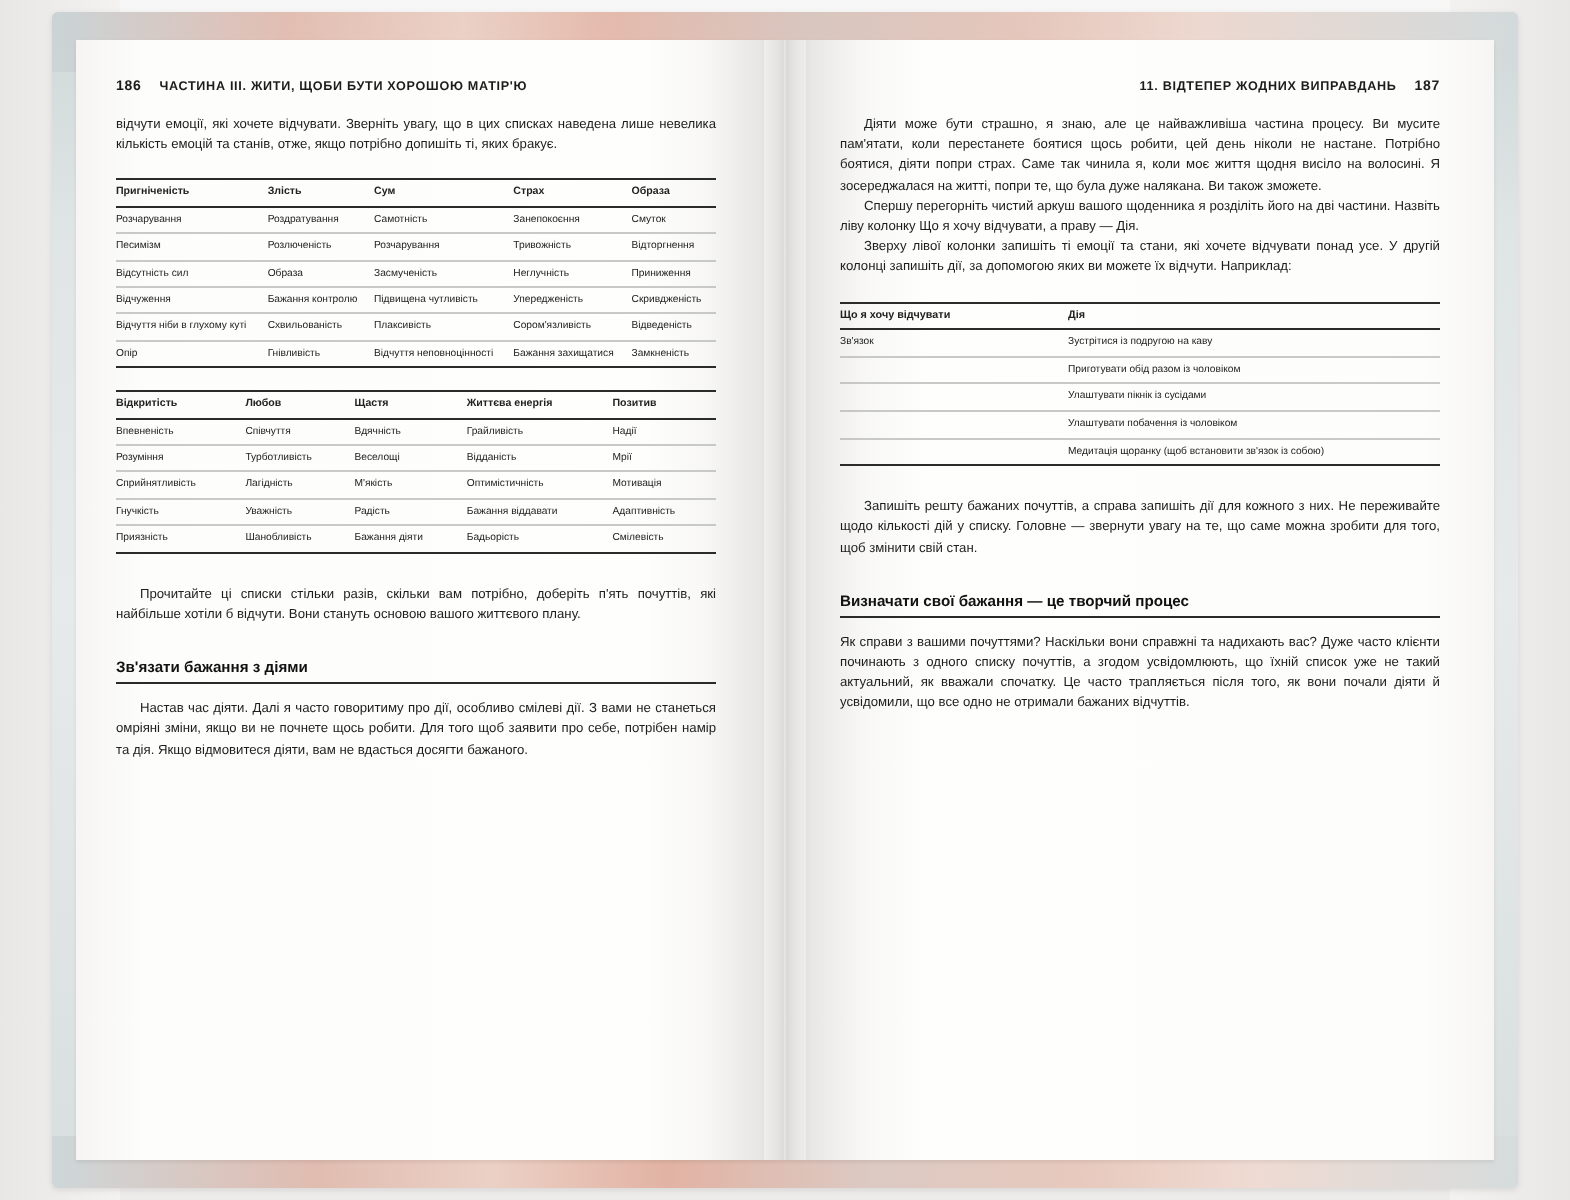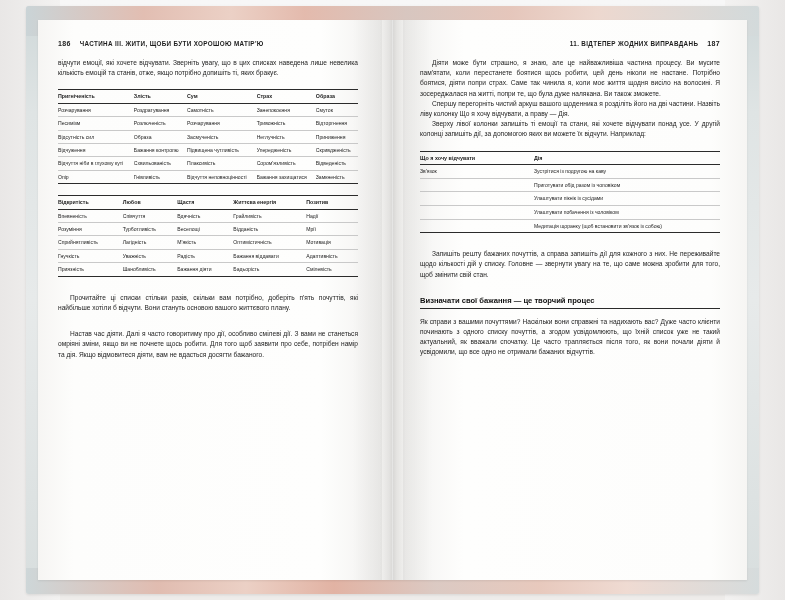--- a/index.html
+++ b/index.html
@@ -354,20 +354,21 @@
         </tr>
       </tbody>
     </table>
 
     <div class="gap-l"></div>
 
     <p class="body">Прочитайте ці списки стільки разів, скільки вам потрібно, доберіть п'ять почуттів, які найбільше хотіли б відчути. Вони стануть основою вашого життєвого плану.</p>
 
     <div class="gap-l"></div>
 
+    <h3 class="sub">Зв'язати бажання з діями</h3>
 
     <p class="body">Настав час діяти. Далі я часто говоритиму про дії, особливо смілеві дії. З вами не станеться омріяні зміни, якщо ви не почнете щось робити. Для того щоб заявити про себе, потрібен намір та дія. Якщо відмовитеся діяти, вам не вдасться досягти бажаного.</p>
   </div>
 
   <div class="col right">
 
     <div class="running-head right">
       <span class="rh-title">11. ВІДТЕПЕР ЖОДНИХ ВИПРАВДАНЬ</span>
       <span class="rh-num">187</span>
     </div>

